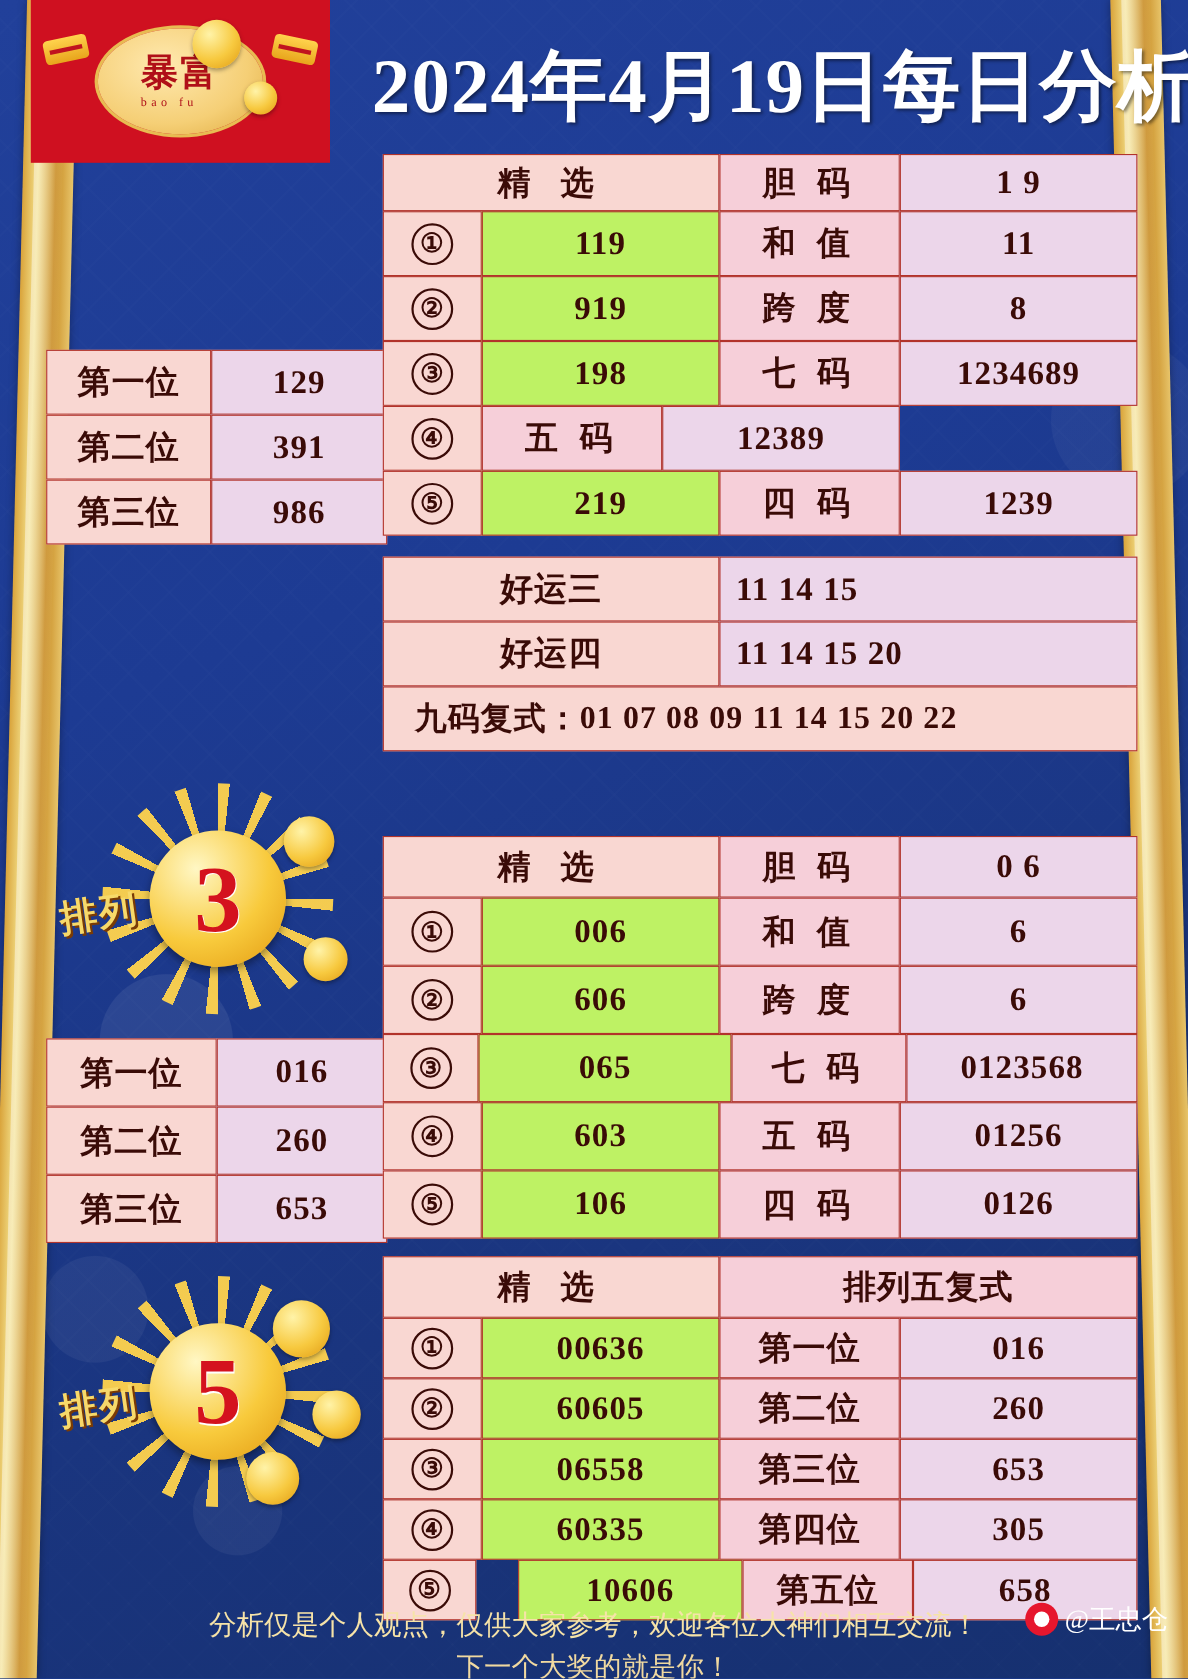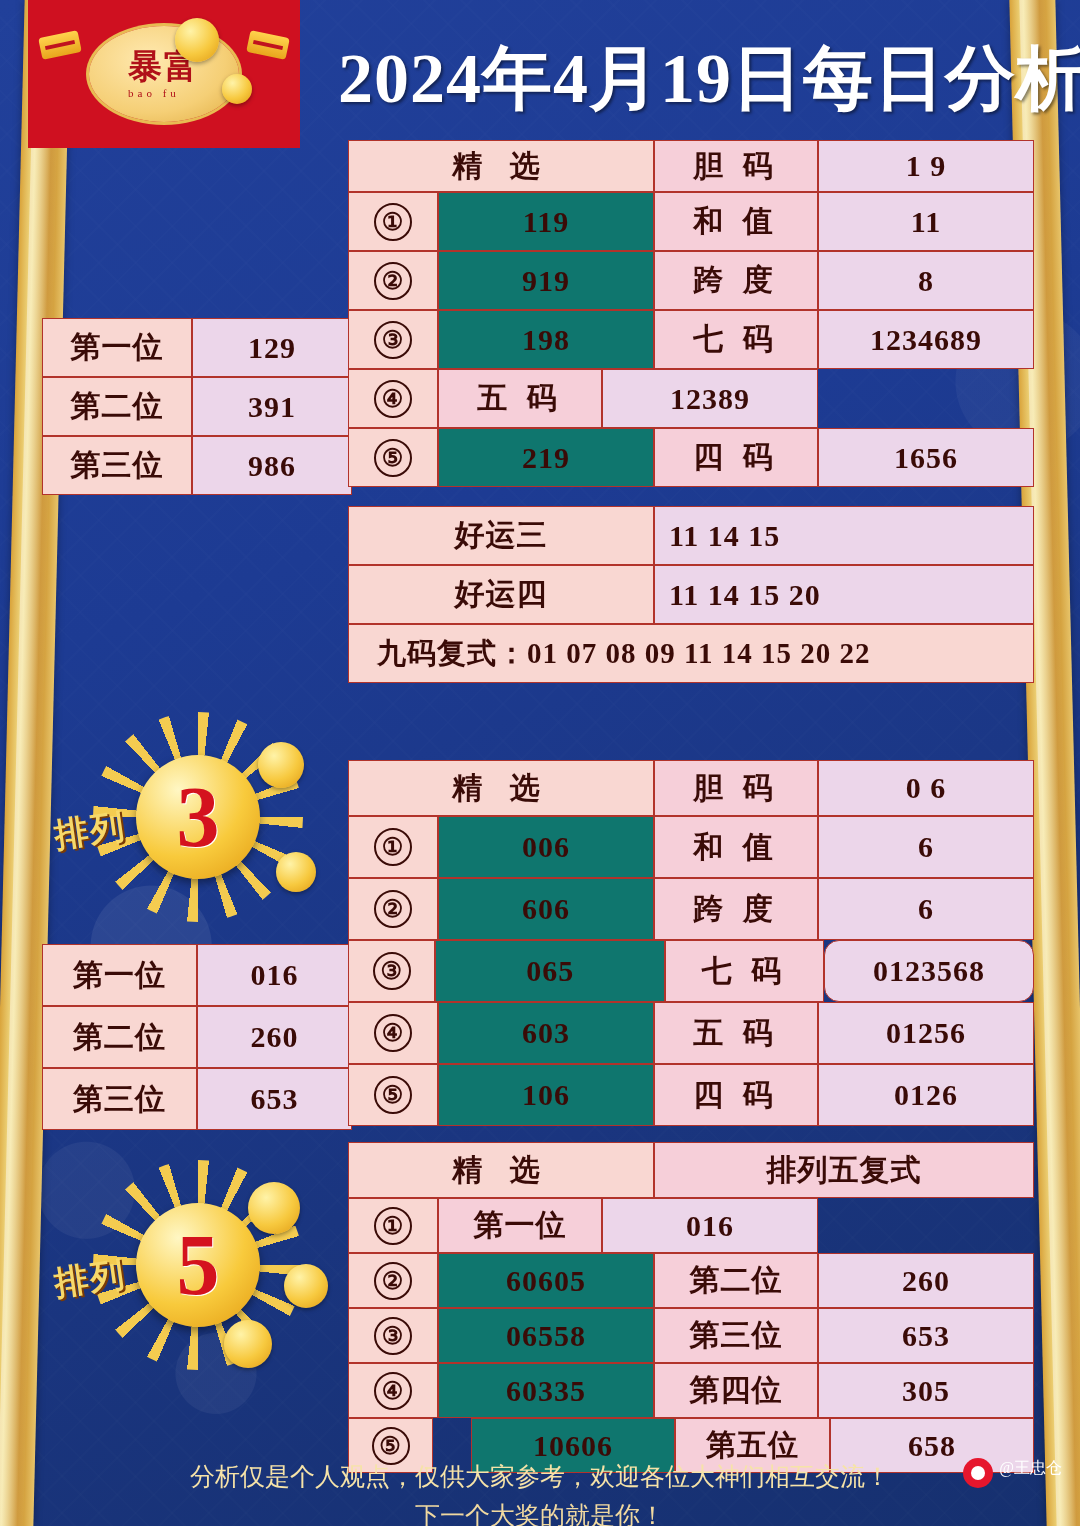--- a/index.html
+++ b/index.html
@@ -138,21 +138,21 @@
     color: #3a0b07;
     font-family: "Liberation Serif", serif;
     font-weight: bold;
     display: flex;
     align-items: center;
     justify-content: center;
     font-size: 30px;
     letter-spacing: 1px;
   }
   .cell.alt { background: #ecd6ea; }
-  .cell.lite { background: #0f766e; }
+  .cell.lite { background: #bef264; }
   .cell.pink2 { background: #f6cfd9; }
   .cell.left { justify-content: flex-start; padding-left: 14px; }
   .circled {
     display: inline-flex;
     align-items: center;
     justify-content: center;
     width: 38px; height: 38px;
     border: 2px solid #3a0b07;
     border-radius: 50%;
     font-size: 24px;
@@ -271,23 +271,24 @@
   .footer .line2 {
     color: #f0d9a0;
     font-size: 25px;
     margin-top: 6px;
   }
   .weibo {
     position: absolute;
     right: 18px;
     bottom: 38px;
     display: flex;
+    align-items: center;
     gap: 6px;
     color: #ffffff;
-    font-size: 16px;
+    font-size: 24px;
     font-family: "Liberation Serif", serif;
   }
   .weibo-eye {
     width: 30px; height: 30px;
     border-radius: 50%;
     background: #e6162d;
     display: inline-block;
     position: relative;
   }
   .weibo-eye:after {
@@ -391,21 +392,21 @@
       </div>
     <div class="cell pink2 spaced2" style="width:164px;height:59px;">五  码</div>
     <div class="cell alt" style="width:216px;height:59px;">12389</div>
   </div>
   <div style="display:flex;">
     <div class="cell" style="width:90px;height:59px;">
         <span class="circled">⑤</span>
       </div>
     <div class="cell lite" style="width:216px;height:59px;">219</div>
     <div class="cell pink2 spaced2" style="width:164px;height:59px;">四  码</div>
-    <div class="cell alt" style="width:216px;height:59px;">1656</div>
+    <div class="cell alt" style="width:216px;height:59px;">1239</div>
   </div>
 </div>
 
 <div class="art-22">
   <span>22</span><span class="small">选</span><span>5</span>
 </div>
 
 <div class="abs" style="left:348px; top:506px; width:686px;">
   <div style="display:flex;">
     <div class="cell" style="width:306px;height:59px;">好运三</div>
@@ -469,21 +470,21 @@
     <div class="cell lite" style="width:216px;height:62px;">606</div>
     <div class="cell pink2 spaced2" style="width:164px;height:62px;">跨  度</div>
     <div class="cell alt" style="width:216px;height:62px;">6</div>
   </div>
   <div style="display:flex;">
     <div class="cell" style="width:90px;height:62px;">
         <span class="circled">③</span>
       </div>
     <div class="cell lite" style="width:236px;height:62px;">065</div>
     <div class="cell pink2 spaced2" style="width:164px;height:62px;">七  码</div>
-    <div class="cell alt" style="width:216px;height:62px;border-radius:15px;">0123568</div>
+    <div class="cell alt" style="width:216px;height:62px;">0123568</div>
   </div>
   <div style="display:flex;">
     <div class="cell" style="width:90px;height:62px;">
         <span class="circled">④</span>
       </div>
     <div class="cell lite" style="width:216px;height:62px;">603</div>
     <div class="cell pink2 spaced2" style="width:164px;height:62px;">五  码</div>
     <div class="cell alt" style="width:216px;height:62px;">01256</div>
   </div>
   <div style="display:flex;">
@@ -509,20 +510,21 @@
 
 <div class="abs" style="left:348px; top:1142px; width:686px;">
   <div style="display:flex;">
     <div class="cell spaced" style="width:306px;height:56px;">精  选</div>
     <div class="cell pink2" style="width:380px;height:56px;">排列五复式</div>
   </div>
   <div style="display:flex;">
     <div class="cell" style="width:90px;height:55px;">
         <span class="circled">①</span>
       </div>
+    <div class="cell lite" style="width:216px;height:55px;">00636</div>
     <div class="cell pink2" style="width:164px;height:55px;">第一位</div>
     <div class="cell alt" style="width:216px;height:55px;">016</div>
   </div>
   <div style="display:flex;">
     <div class="cell" style="width:90px;height:55px;">
         <span class="circled">②</span>
       </div>
     <div class="cell lite" style="width:216px;height:55px;">60605</div>
     <div class="cell pink2" style="width:164px;height:55px;">第二位</div>
     <div class="cell alt" style="width:216px;height:55px;">260</div>

